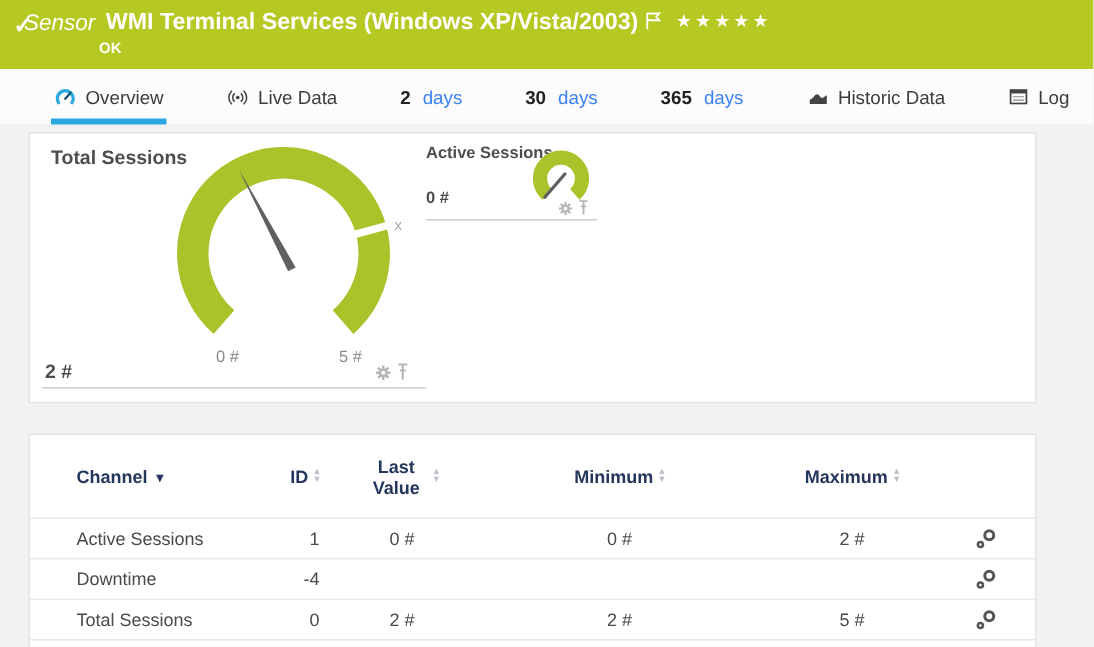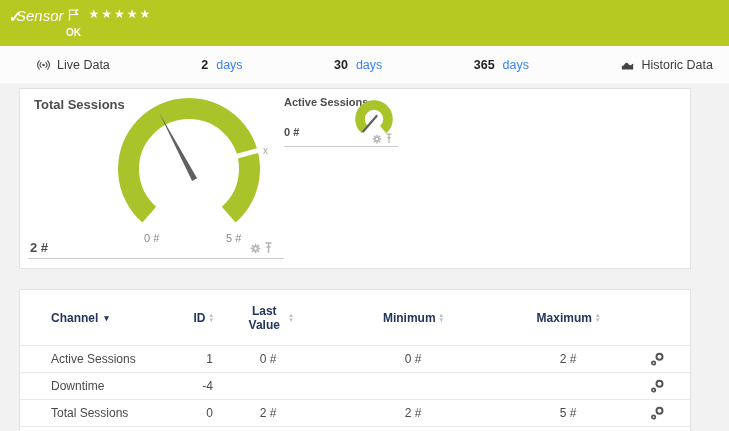--- a/index.html
+++ b/index.html
@@ -96,31 +96,41 @@
   .caret { color:#24365c; font-size:9px; margin-left:6px; }
   .wrench { justify-self:center; cursor:pointer; display:flex; }
 </style>
 </head>
 <body>
 
 <div class="hdr">
   <span class="hdr-check">✓</span>
   <div class="hdr-line">
     <span class="hdr-kind">Sensor</span>
+    <span class="hdr-title">WMI Terminal Services (Windows XP/Vista/2003)</span>
     <span class="hdr-flag">
       <svg width="11" height="12" viewBox="0 0 11 12">
           <path d="M1.5 0.5 V11.5 M1.5 1 H9.5 L7.5 3.2 L9.5 5.5 H1.5" stroke="#ffffff" stroke-width="1.2" fill="none"></path>
         </svg>
     </span>
     <span class="hdr-stars">★★★★★</span>
   </div>
   <span class="hdr-ok">OK</span>
 </div>
 
 <div class="tabs">
+  <div class="tab active">
+    <span>
+      <svg width="15" height="15" viewBox="0 0 16 16">
+          <path d="M3.2 12.2 A5.6 5.6 0 1 1 12.8 12.2" stroke="#2aa9e0" stroke-width="2.4" fill="none" stroke-linecap="round"></path>
+          <path d="M8 9.5 L11.8 5.2" stroke="#14506b" stroke-width="1.6" stroke-linecap="round"></path>
+        </svg>
+    </span>
+    <span>Overview</span>
+  </div>
   <div class="tab">
     <span>
       <svg width="15" height="14" viewBox="0 0 16 16">
           <circle cx="8" cy="8" r="1.4" fill="#444"></circle>
           <path d="M5.3 5.2 A4 4 0 0 0 5.3 10.8 M3.2 3.2 A6.8 6.8 0 0 0 3.2 12.8 M10.7 5.2 A4 4 0 0 1 10.7 10.8 M12.8 3.2 A6.8 6.8 0 0 1 12.8 12.8" stroke="#444" stroke-width="1.2" fill="none" stroke-linecap="round"></path>
         </svg>
     </span>
     <span>Live Data</span>
   </div>
   <div class="tab">
@@ -135,20 +145,30 @@
     <span class="num">365</span>
     <span class="unit">days</span>
   </div>
   <div class="tab">
     <span>
       <svg width="15" height="14" viewBox="0 0 16 16">
           <path d="M1.5 13 V9.5 C4 9.5 5 5.5 7 5.5 C9 5.5 9 8.2 11 8.2 C13 8.2 13 6.5 14.5 6.5 V13 Z" fill="#444"></path>
         </svg>
     </span>
     <span>Historic Data</span>
+  </div>
+  <div class="tab">
+    <span>
+      <svg width="14" height="13" viewBox="0 0 16 16">
+          <rect x="1.5" y="2.5" width="13" height="11" fill="none" stroke="#444" stroke-width="1.4"></rect>
+          <rect x="1.5" y="2.5" width="13" height="2.8" fill="#444"></rect>
+          <path d="M3.5 8 H12.5 M3.5 10.8 H12.5" stroke="#888" stroke-width="1"></path>
+        </svg>
+    </span>
+    <span>Log</span>
   </div>
 </div>
 
 <div class="panel panel-gauges">
 
   <span class="g-label lbl-total">Total Sessions</span>
 
   <svg class="gauge-big" width="148" height="128" viewBox="0 0 148 128">
     <path d="M34.3 119.7 A60.5 60.5 0 1 1 113.7 119.7" fill="none" stroke="#a9c32b" stroke-width="21"></path>
     <line x1="120.4" y1="61.6" x2="145.5" y2="54.8" stroke="#ffffff" stroke-width="5"></line>

